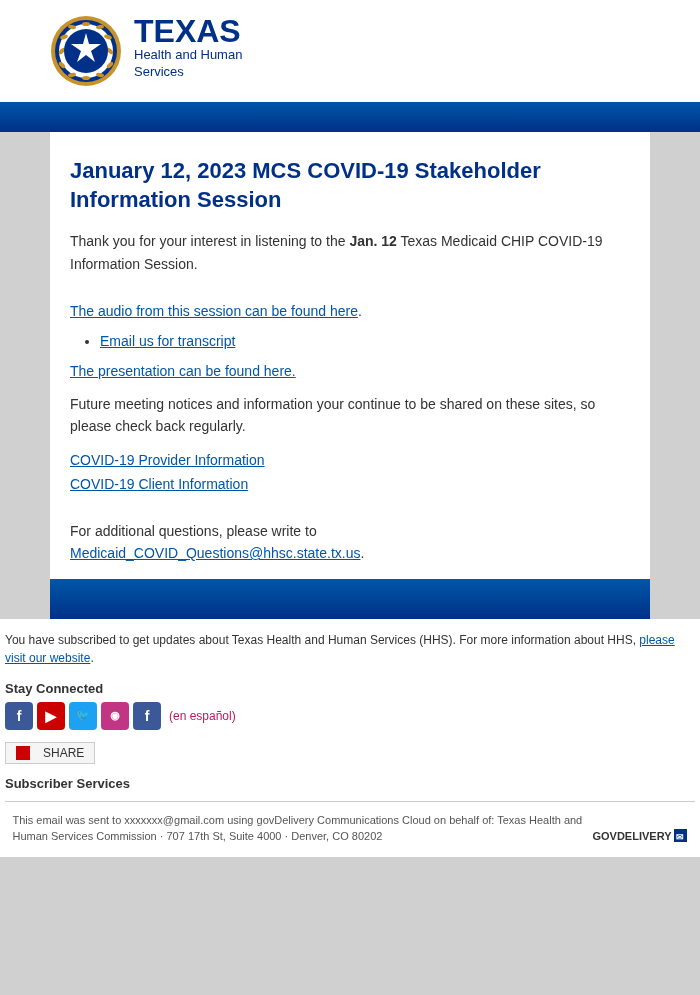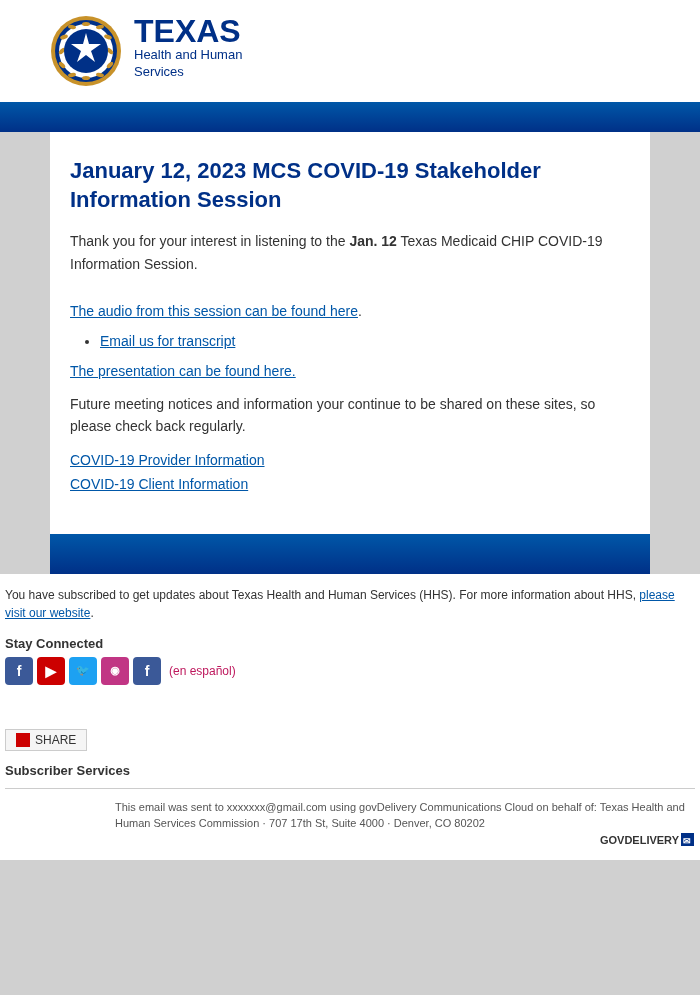--- a/index.html
+++ b/index.html
@@ -158,29 +158,28 @@
     .ig-icon { background: #c13584; }
     .fb2-icon { background: #3b5998; }
     .en-espanol {
       font-size: 12px;
       color: #be185d;
       margin-left: 4px;
     }
     .share-btn {
       display: inline-flex;
       align-items: center;
-      gap: 5px;
+      gap: 13px;
       border: 1px solid #ccc;
       padding: 3px 10px;
       font-size: 12px;
       color: #333;
       background: #f5f5f5;
       cursor: pointer;
       margin-bottom: 12px;
-      margin-top: 32px;
     }
     .share-icon-box {
       width: 14px;
       height: 14px;
       background: #c00;
       display: inline-block;
     }
     .subscriber-services-label {
       font-size: 13px;
       font-weight: bold;
@@ -202,23 +201,22 @@
     .divider {
       border: none;
       border-top: 1px solid #ccc;
       margin: 10px 0;
     }
     .bottom-legal {
       font-size: 11px;
       color: #555;
       line-height: 1.5;
       display: flex;
-      justify-content: flex-start;
+      justify-content: center;
       align-items: flex-end;
-      flex-direction: column;
     }
     .govdelivery-logo {
       font-size: 11px;
       color: #555;
       display: flex;
       align-items: center;
       gap: 2px;
       white-space: nowrap;
     }
     .govdelivery-logo span {
@@ -300,20 +298,24 @@
     <div class="link-block">
       <a href="#">COVID-19 Provider Information</a>
     </div>
 
     <div class="link-block section-gap">
       <a href="#">COVID-19 Client Information</a>
     </div>
 
     <div class="spacer"></div>
 
+    <p class="additional-text">
+      <span>For additional questions, please write to</span><br>
+      <a href="#">Medicaid_COVID_Questions@hhsc.state.tx.us</a><span>.</span>
+    </p>
 
   </div>
 
   <div class="bottom-banner"></div>
 
   <div class="footer-area">
 
     <p class="footer-subscribe-text">
       <span>You have subscribed to get updates about Texas Health and Human Services (HHS). For more information about HHS, </span><a href="#">please visit our website</a><span>.</span>
     </p>

